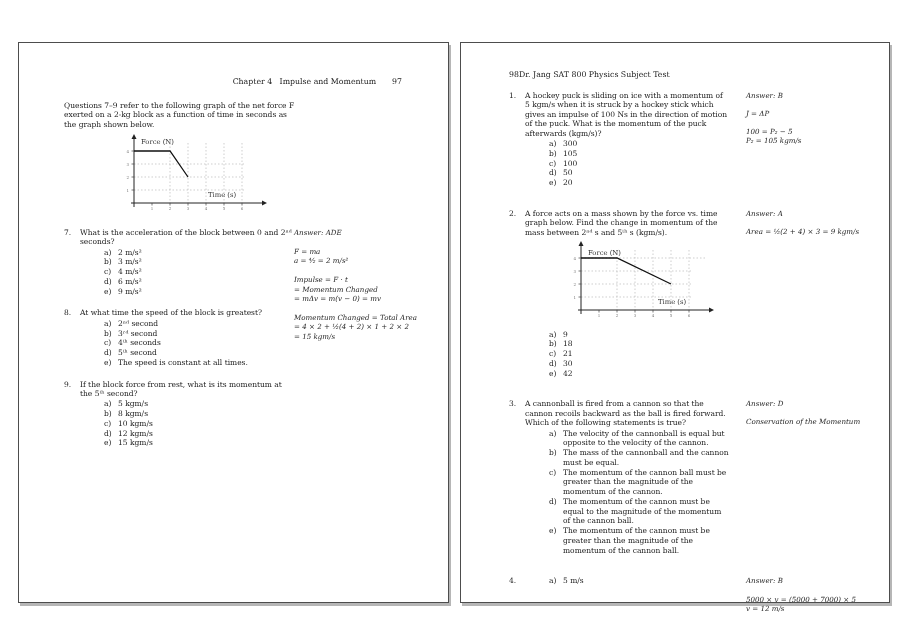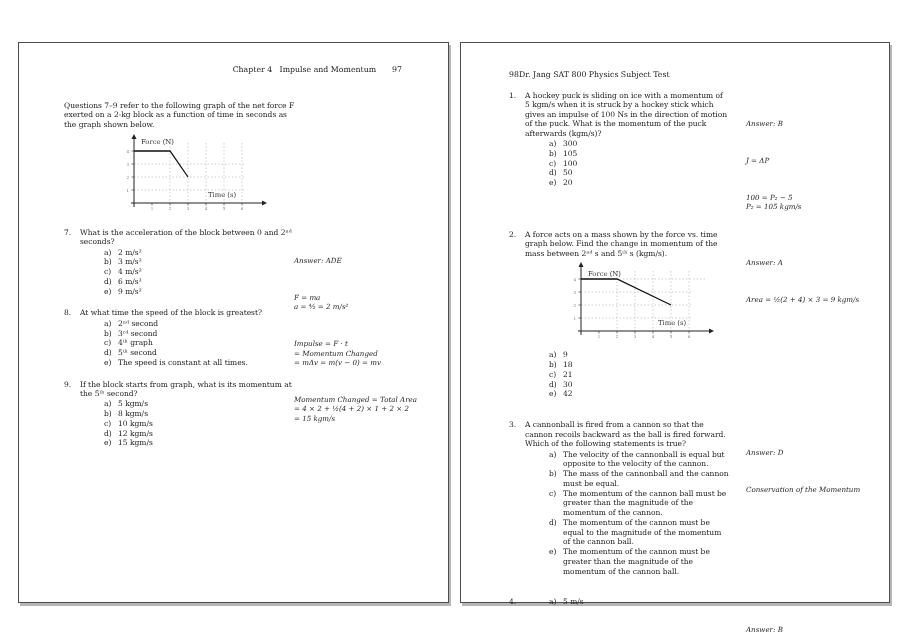--- a/index.html
+++ b/index.html
@@ -10,40 +10,40 @@
   }
   .page{
     position:absolute;top:42px;height:561px;background:#fff;
     border:1px solid #4d4d4d;box-sizing:border-box;
     box-shadow:2px 3px 0 rgba(110,110,110,.5);
   }
   .page-left{left:18px;width:431px;}
   .page-right{left:460px;width:430px;}
 
   
-  .lp-header{position:absolute;top:22px;right:46px;display:flex;gap:16px;font-size:7.8px;}
+  .lp-header{position:absolute;top:34px;right:46px;display:flex;gap:16px;font-size:7.8px;}
   .lp-header span{white-space:pre;}
   .lp-body{position:absolute;top:58px;left:45px;width:382px;}
   .intro{margin:0;width:232px;}
   .graph-wrap{margin:4px 0 6px 52px;}
 
   .qa-region{display:flex;margin-top:2px;}
   .q-col{width:228px;flex:0 0 228px;}
   .a-col{flex:1;margin-left:2px;}
 
   .question{display:flex;margin-bottom:12px;}
   .qnum{width:16px;flex:0 0 16px;}
   .qbody{flex:1;}
   .qtext{margin-bottom:1px;}
   .opt{display:flex;margin-left:24px;line-height:1.3;}
   .olet{width:14px;flex:0 0 14px;}
   .otext{flex:1;}
 
   .ans{font-style:italic;font-size:7.1px;color:#262626;}
-  .ablock{margin-bottom:9px;margin-top:28px;}
+  .ablock{margin-bottom:9px;}
   .a-col .ablock{margin-bottom:10px;}
   .aline{line-height:1.3;}
 
   
   .rp-body{position:absolute;top:27px;left:48px;width:381px;}
   .rp-header{display:flex;gap:0;font-size:7.8px;}
   .rp-title{text-align:center;font-weight:bold;font-size:8.3px;margin-top:14px;}
   .rp-questions{margin-top:11px;}
   .qa-row{display:flex;margin-bottom:9px;}
   .rq{width:233px;flex:0 0 233px;}
@@ -148,37 +148,37 @@
             <div class="opt">
                 <span class="olet">a)</span>
                 <span class="otext">2ⁿᵈ second</span>
               </div>
             <div class="opt">
                 <span class="olet">b)</span>
                 <span class="otext">3ʳᵈ second</span>
               </div>
             <div class="opt">
                 <span class="olet">c)</span>
-                <span class="otext">4ᵗʰ graph</span>
+                <span class="otext">4ᵗʰ seconds</span>
               </div>
             <div class="opt">
                 <span class="olet">d)</span>
                 <span class="otext">5ᵗʰ second</span>
               </div>
             <div class="opt">
                 <span class="olet">e)</span>
                 <span class="otext">The speed is constant at all times.</span>
               </div>
           </div>
         </div>
 
         <div class="question">
           <span class="qnum">9.</span>
           <div class="qbody">
-            <div class="qtext">If the block starts from graph, what is its momentum at the 5ᵗʰ second?</div>
+            <div class="qtext">If the block force from rest, what is its momentum at the 5ᵗʰ second?</div>
             <div class="opt">
                 <span class="olet">a)</span>
                 <span class="otext">5 kgm/s</span>
               </div>
             <div class="opt">
                 <span class="olet">b)</span>
                 <span class="otext">8 kgm/s</span>
               </div>
             <div class="opt">
                 <span class="olet">c)</span>

